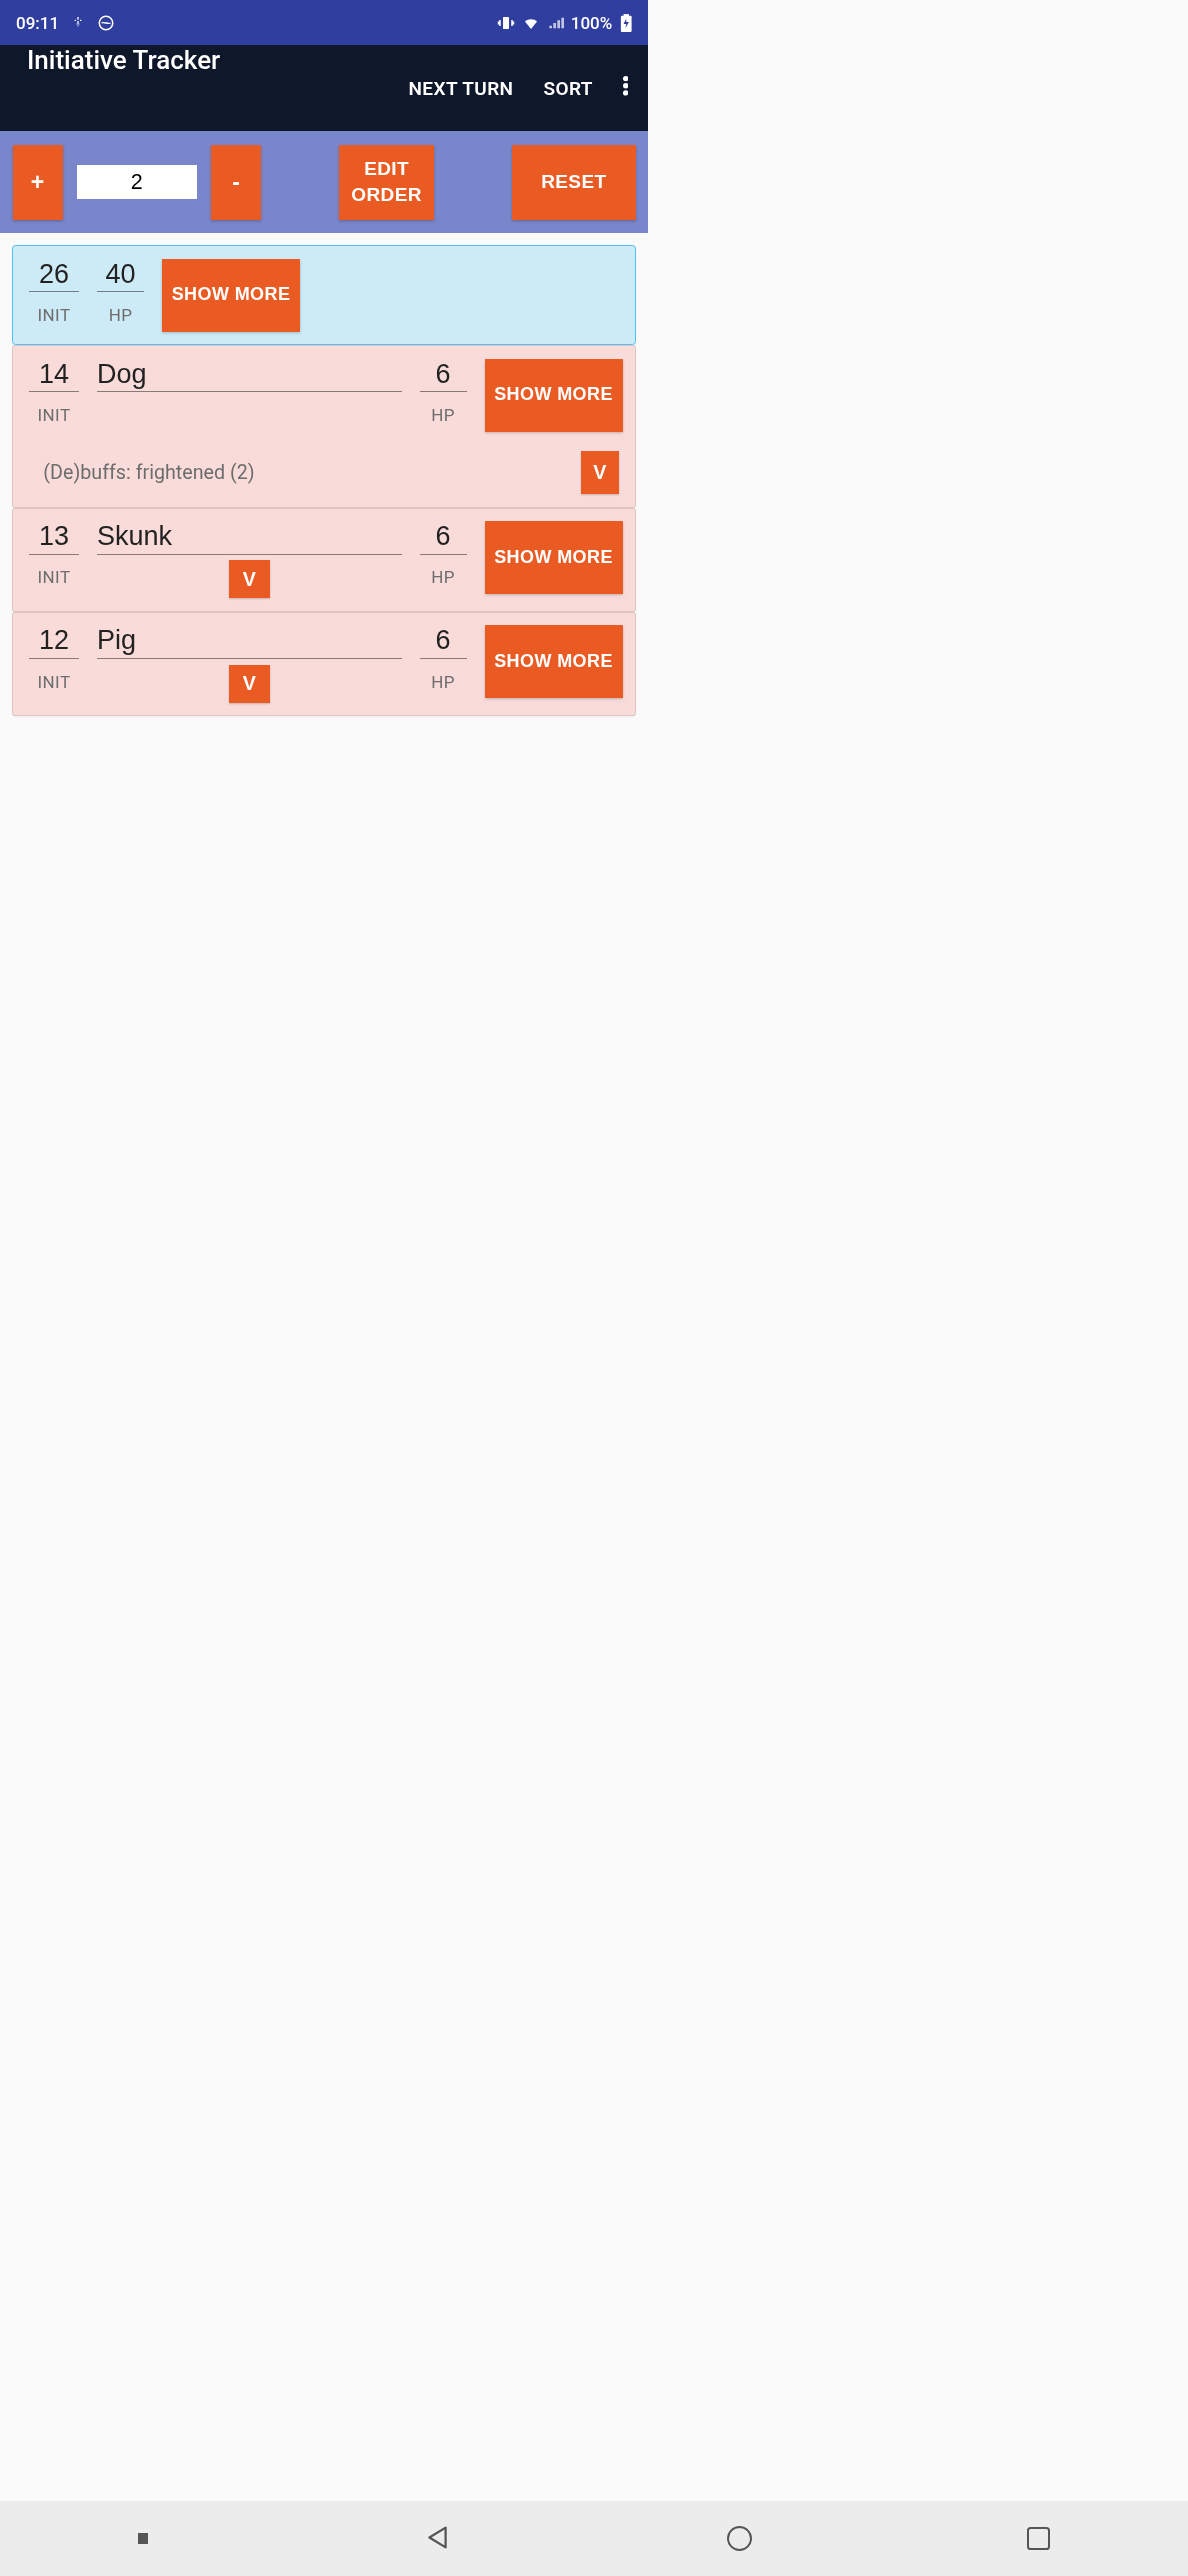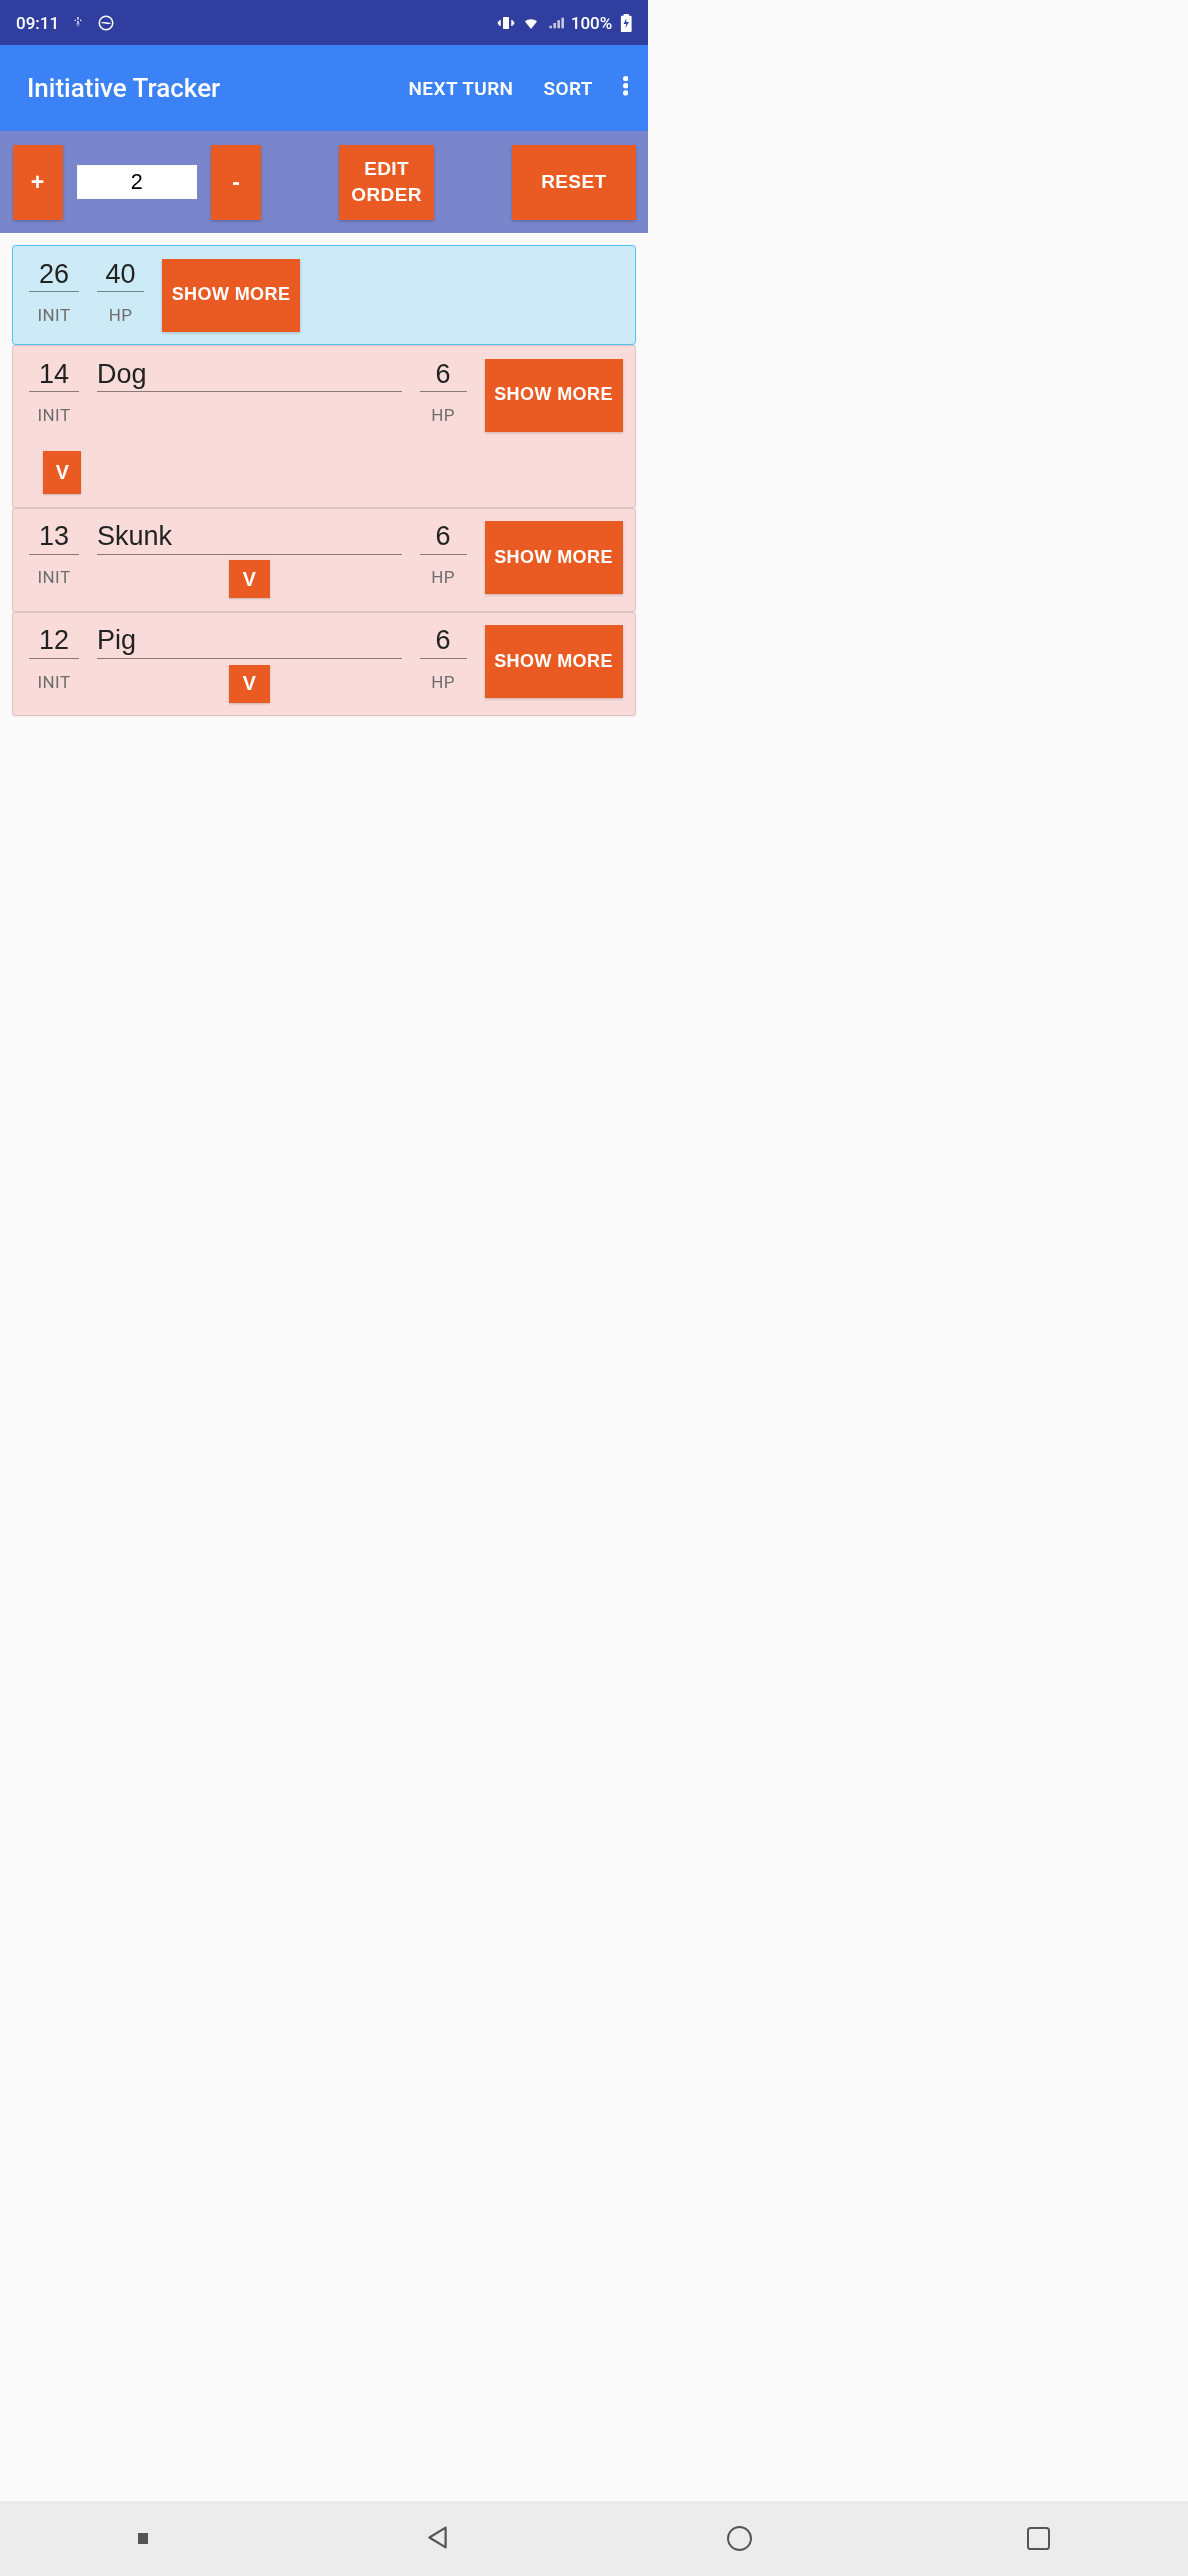--- a/index.html
+++ b/index.html
@@ -3,21 +3,21 @@
 <meta charset="utf-8">
 <style>
   * { box-sizing: border-box; margin: 0; padding: 0; }
   html, body { width: 648px; height: 1402px; font-family: Roboto, Arial, sans-serif; background: #fafafa; overflow: hidden; }
   
   .status-bar { height: 45px; background: #303f9f; color: #fff; display: flex; align-items: center; padding: 0 16px; font-size: 17px; font-weight: 500; }
   .status-left { display: flex; align-items: center; gap: 11px; }
   .status-right { margin-left: auto; display: flex; align-items: center; gap: 7.2px; }
   .status-ico { display: inline-flex; }
   
-  .app-bar { height: 86px; background: #3b82f6; color: #fff; display: flex; align-items: center; padding: 0 19.7px 0 27px; }
+  .app-bar { height: 86px; background: #0f172a; color: #fff; display: flex; padding: 0 19.7px 0 27px; }
   .app-title { font-size: 26px; font-weight: 500; }
   .app-actions { margin-left: auto; display: flex; align-items: center; gap: 30px; font-size: 19px; font-weight: 600; letter-spacing: 0.4px; }
   
   .toolbar { height: 102px; background: #7986cb; display: flex; align-items: center; padding: 0 12.5px; gap: 14.3px; }
   .sq-btn { width: 50px; height: 75px; background: #ea5b23; color: #fff; display: flex; align-items: center; justify-content: center; font-size: 23px; font-weight: 700; border: none; box-shadow: 0 1.8px 2.7px rgba(0,0,0,0.25); }
   .count-input { width: 120px; height: 34px; background: #fff; text-align: center; font-size: 21.5px; border: none; outline: none; }
   .wide-btn { height: 75px; background: #ea5b23; color: #fff; border: none; font-size: 19px; font-weight: 600; letter-spacing: 0.4px; padding: 0 12px; box-shadow: 0 1.8px 2.7px rgba(0,0,0,0.25); white-space: pre-line; text-align: center; line-height: 1.35; }
   .spacer { flex: 1; }
   
   .list { padding: 12px; display: flex; flex-direction: column; }
@@ -149,20 +149,21 @@
         </div>
         <div class="col-name"><input class="name-input" value="Dog" style=""></div>
         <div class="col-hp">
           <input class="val-input" value="6" style="">
           <div class="sub-lbl">HP</div>
         </div>
         <div class="col-btn"><button class="show-btn">SHOW
 MORE</button></div>
       </div>
       <div class="debuff-row">
+        <div class="debuff-txt">(De)buffs: frightened (2)</div>
         <button class="mini-chev">V</button>
       </div>
     </div>
     <div class="card pink">
       <div class="row-top">
         <div class="col-init">
           <input class="val-input" value="13" style="">
           <div class="sub-lbl">INIT</div>
         </div>
         <div class="col-name"><input class="name-input" value="Skunk" style=""><button class="chev-btn chev-center">V</button></div>

